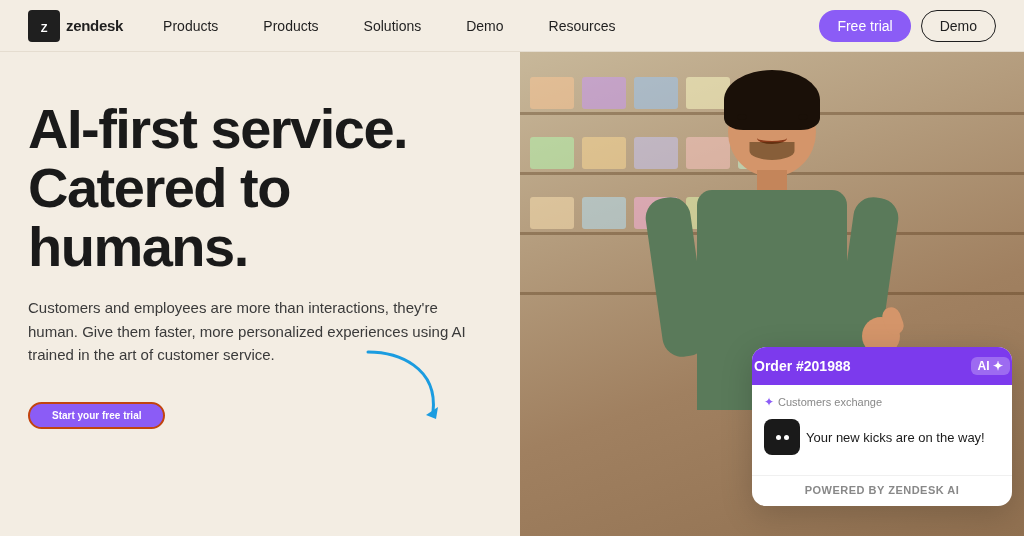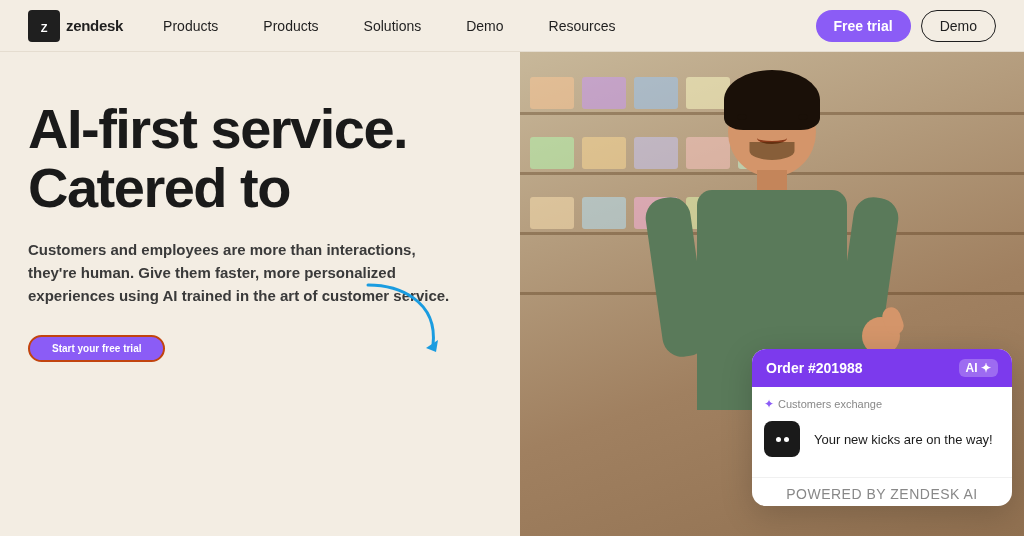--- a/index.html
+++ b/index.html
@@ -55,21 +55,21 @@
       align-items: center;
       gap: 10px;
     }
     .btn-free-trial {
       background: #8b5cf6;
       color: white;
       border: none;
       border-radius: 50px;
       padding: 8px 18px;
       font-size: 14px;
-      font-weight: 700;
+      font-weight: 400;
       cursor: pointer;
     }
     .btn-demo {
       background: transparent;
       color: #1f1f1f;
       border: 1.5px solid #1f1f1f;
       border-radius: 50px;
       padding: 7px 18px;
       font-size: 14px;
       font-weight: 500;
@@ -98,22 +98,22 @@
       color: #1a1a1a;
       line-height: 1.05;
       letter-spacing: -1.5px;
       margin-bottom: 20px;
     }
     .hero-subtitle {
       font-size: 15px;
       color: #3a3a3a;
       line-height: 1.55;
       max-width: 440px;
-      margin-bottom: 28px;
-      font-weight: 700;
+      margin-bottom: 36px;
+      font-weight: 400;
     }
     .cta-row {
       display: flex;
       align-items: center;
       gap: 12px;
       position: relative;
     }
     .email-input {
       border: 1.5px solid #c5bfb5;
       border-radius: 6px;
@@ -150,21 +150,21 @@
       right: 12px;
       width: 260px;
       background: white;
       border-radius: 14px;
       box-shadow: 0 8px 32px rgba(0,0,0,0.18);
       overflow: hidden;
     }
     .chat-header {
       background: #7c3aed;
       color: white;
-      padding: 10px 14px;
+      padding: 10px 2px;
       display: flex;
       align-items: center;
       justify-content: space-between;
     }
     .chat-header-title {
       font-size: 14px;
       font-weight: 600;
     }
     .ai-badge {
       background: rgba(255,255,255,0.25);
@@ -187,21 +187,21 @@
       align-items: center;
       gap: 4px;
     }
     .sparkle {
       color: #8b5cf6;
       font-size: 12px;
     }
     .chat-message-row {
       display: flex;
       align-items: center;
-      gap: 14px;
+      gap: 6px;
       margin-bottom: 10px;
     }
     .chat-avatar {
       width: 36px;
       height: 36px;
       background: #1a1a1a;
       border-radius: 8px;
       display: flex;
       align-items: center;
       justify-content: center;
@@ -217,25 +217,25 @@
       background: white;
       border-radius: 50%;
     }
     .chat-message-text {
       font-size: 13px;
       color: #1a1a1a;
       font-weight: 400;
     }
     .chat-footer {
       text-align: center;
-      font-size: 14px;
-      font-weight: 400;
+      font-size: 11px;
+      font-weight: 700;
       color: #888;
       letter-spacing: 0.5px;
-      padding: 0 12px 4px;
+      padding: 0 12px 10px;
       border-top: 1px solid #f0f0f0;
       padding-top: 8px;
     }
   </style>
 </head>
 <body>
 
 <nav>
   <div class="nav-logo">
     <svg class="logo-icon" viewBox="0 0 32 32" fill="none">
@@ -258,20 +258,21 @@
     <button class="btn-demo">Demo</button>
   </div>
 </nav>
 
 <div class="main-content">
 
   <div class="left-section">
     <h1 class="hero-title">
       <span>AI-first service.</span><br>
       <span>Catered to</span><br>
+      <span>humans.</span>
     </h1>
     <p class="hero-subtitle">Customers and employees are more than interactions, they're human. Give them faster, more personalized experiences using AI trained in the art of customer service.</p>
 
     <div class="cta-row">
       <button class="btn-start-trial">Start your free trial</button>
 
       <svg style="position:absolute; left:330px; top:-55px;" width="90" height="75" viewBox="0 0 90 75" fill="none">
         <path d="M10 5 C 40 5, 80 20, 75 65" stroke="#1a9ce0" stroke-width="3" fill="none" stroke-linecap="round"></path>
         <polygon points="68,68 80,60 78,72" fill="#1a9ce0"></polygon>
       </svg>

